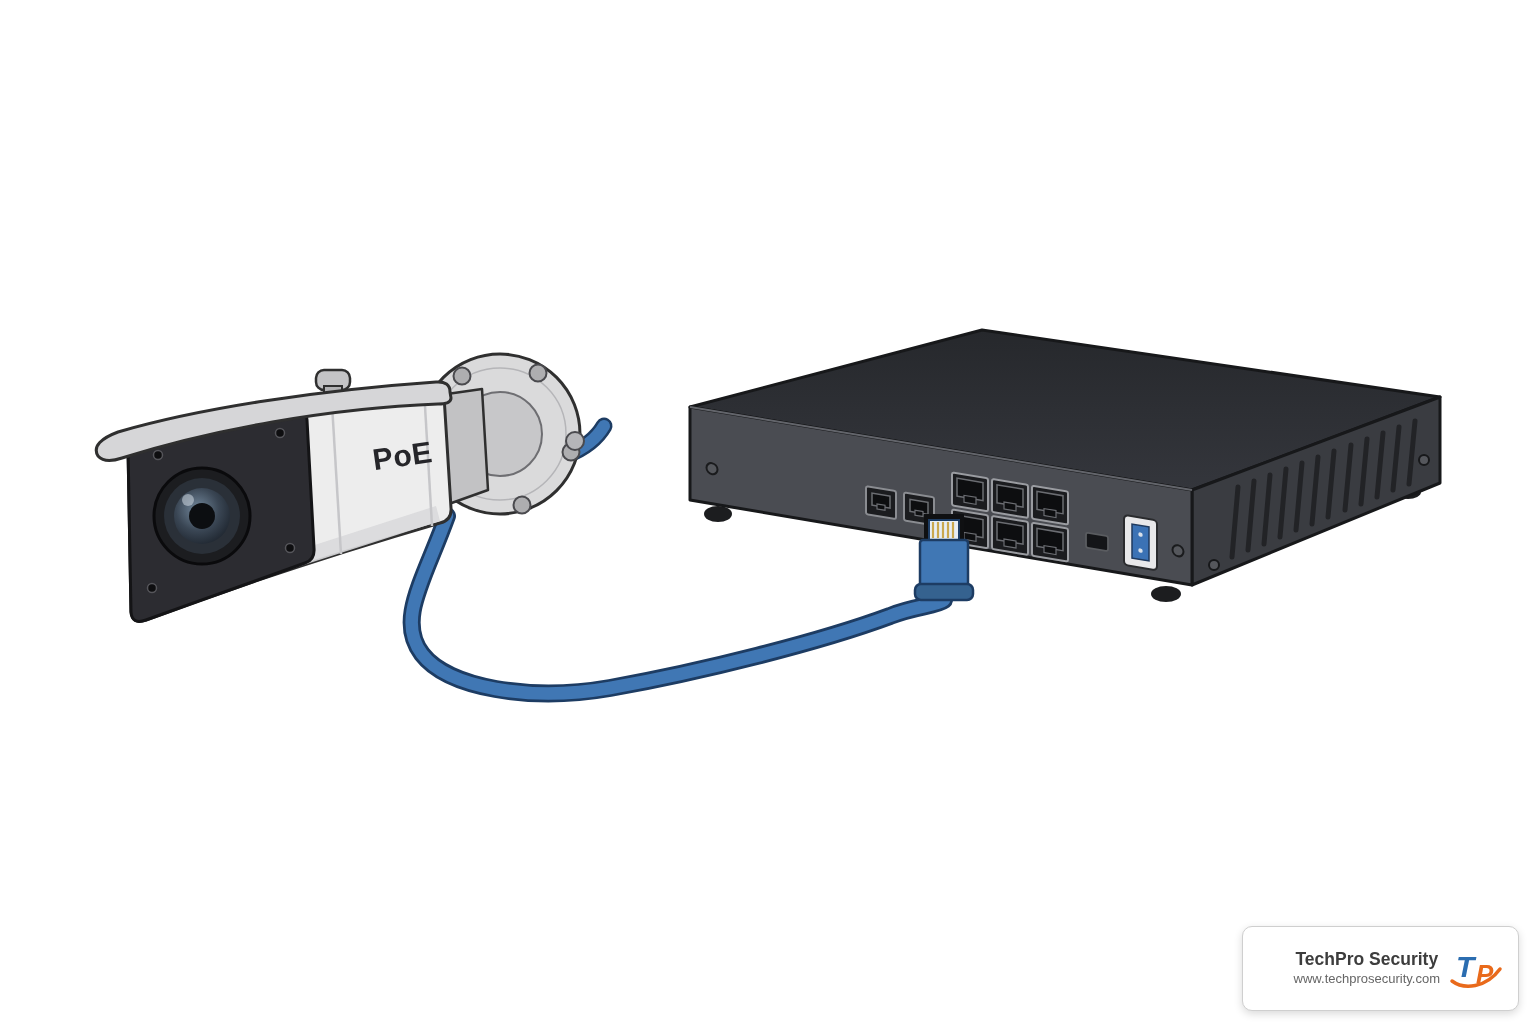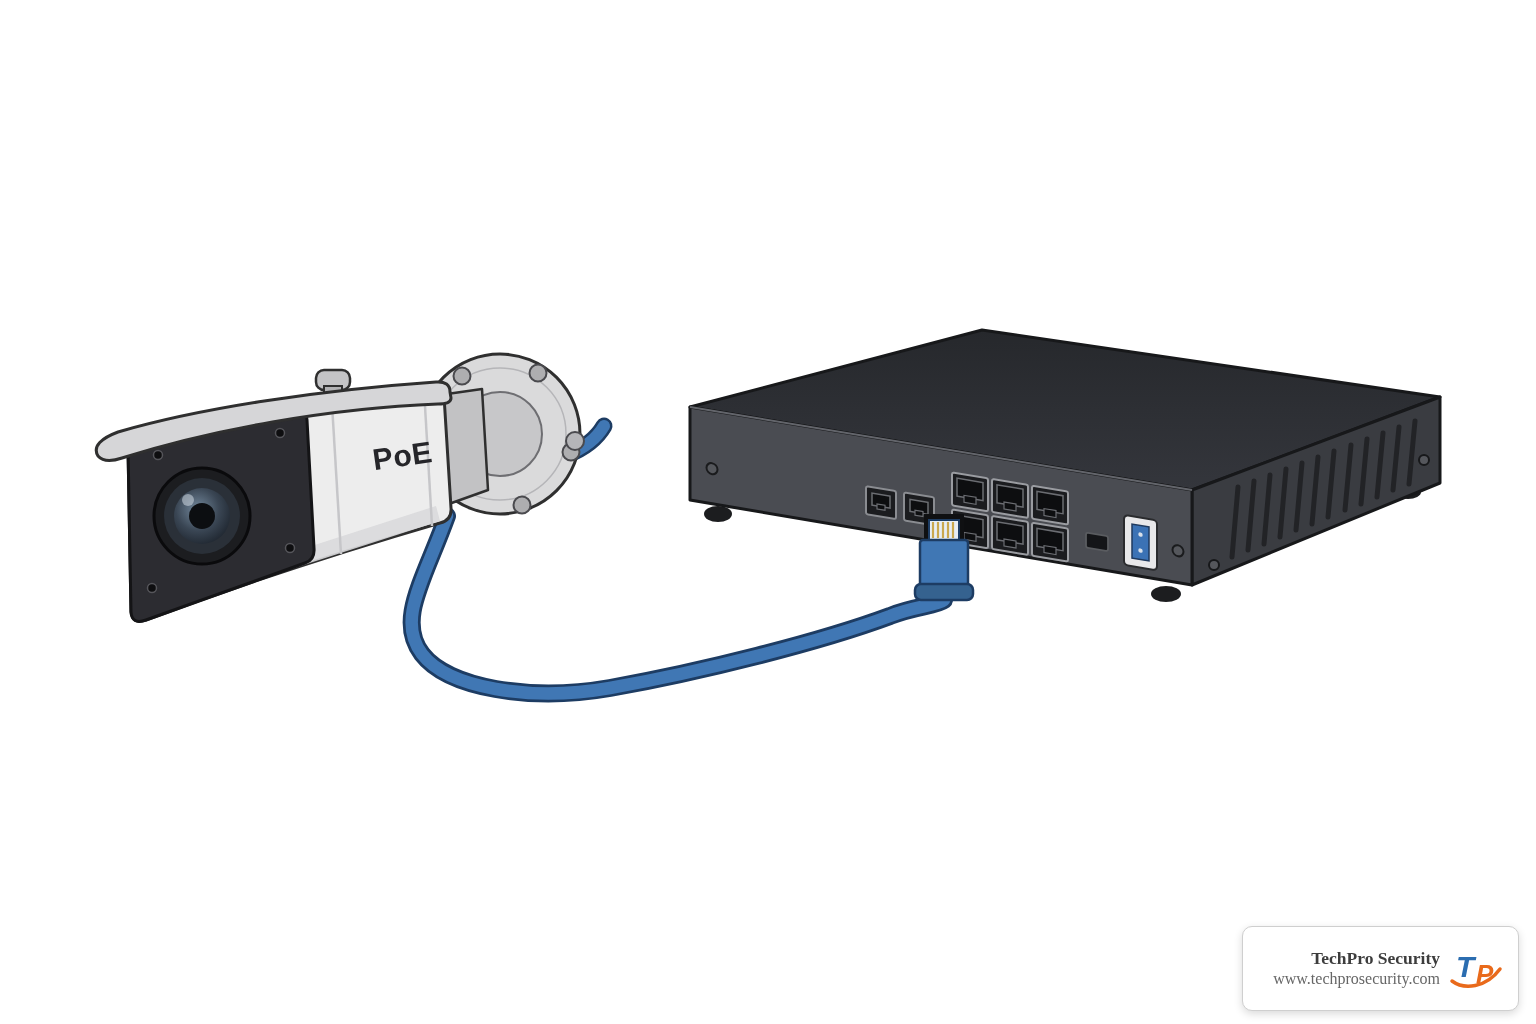--- a/index.html
+++ b/index.html
@@ -4,23 +4,23 @@
 <style>
   html,body{margin:0;padding:0;background:#fff;}
   .stage{width:1536px;height:1024px;position:relative;background:#ffffff;overflow:hidden;
          font-family:"Liberation Sans",sans-serif;}
   .scene{position:absolute;left:0;top:0;}
   .poe-label{font:700 30px "Liberation Sans",sans-serif;fill:#26262a;letter-spacing:.5px;}
   .watermark{position:absolute;left:1242px;top:926px;width:277px;height:85px;background:#fff;
              border:1.5px solid #cfcfcf;border-radius:10px;box-shadow:0 3px 8px rgba(0,0,0,.15);
              display:flex;align-items:center;justify-content:flex-end;gap:8px;
              padding:0 14px;box-sizing:border-box;}
-  .wm-text{text-align:right;line-height:1.25;font-family:Liberation Serif, serif;}
+  .wm-text{text-align:center;line-height:1.25;}
   .wm-company{font-weight:700;font-size:17.5px;color:#3d3d3d;}
-  .wm-site{font-size:16px;color:#666;}
+  .wm-site{font-size:13px;color:#666;}
   .wm-logo text{font:italic 700 30px "Liberation Sans",sans-serif;}
   .wm-logo .p{font-size:26px;}
 </style>
 </head>
 <body>
 
 <div class="stage">
 <svg class="scene" width="1536" height="1024" viewBox="0 0 1536 1024">
   <defs>
     <radialGradient id="lensGrad" cx="42%" cy="38%" r="70%">

